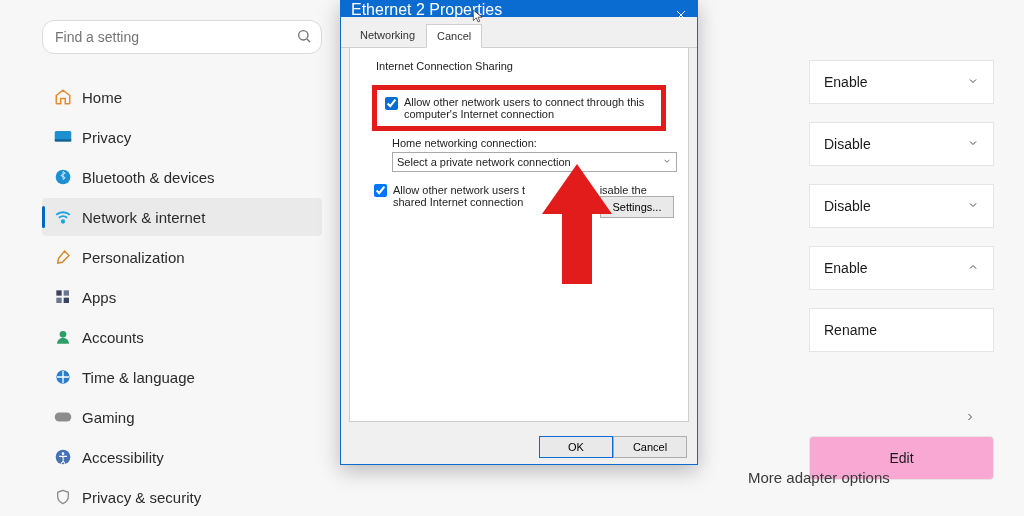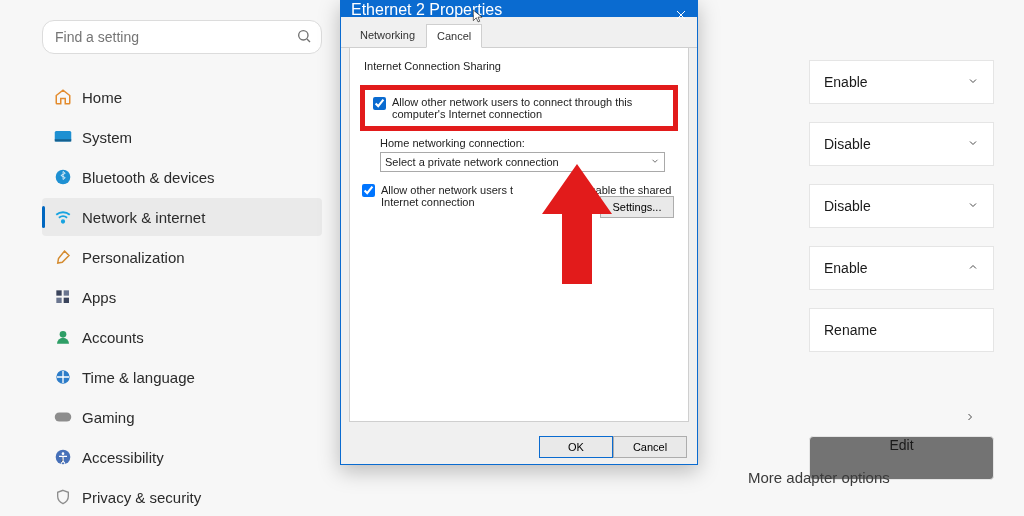--- a/index.html
+++ b/index.html
@@ -11,32 +11,32 @@
 .search .sicon{position:absolute;right:10px;top:8px;color:#555}
 .nav{display:flex;flex-direction:column;gap:2px}
 .nav-item{display:flex;align-items:center;gap:10px;height:38px;border-radius:4px;padding:0 8px 0 12px;cursor:pointer;font-size:15px;color:#2b2b2b}
 .nav-item.active{background:#eaeaea;position:relative}
 .nav-item.active::before{content:"";position:absolute;left:0;top:8px;bottom:8px;width:3px;background:#0067c0;border-radius:2px}
 .nav-item .ico{width:18px;height:18px;display:flex;align-items:center;justify-content:center;font-size:16px}
 .main{flex:1;position:relative}
 .card-col{position:absolute;right:18px;top:40px;display:flex;flex-direction:column;gap:18px;width:185px}
 .card{display:flex;align-items:center;justify-content:space-between;height:44px;border:1px solid #e5e5e5;border-radius:0;background:#fff;padding:0 14px;font-size:14px;cursor:pointer}
 .card .chev{color:#4a4a4a}
-.bottom-row{position:absolute;right:18px;bottom:36px;width:185px;height:44px;border:1px solid #e5e5e5;border-radius:4px;background:#737373;display:flex;align-items:flex-start;justify-content:center;font-size:14px;cursor:pointer}
+.bottom-row{position:absolute;right:18px;bottom:36px;width:185px;height:44px;border:1px solid #e5e5e5;border-radius:4px;background:#f9a8d4;display:flex;align-items:center;justify-content:center;font-size:14px;cursor:pointer}
 .adapter-label{position:absolute;left:402px;bottom:30px;font-size:15px;color:#3a3a3a}
 .rarrow{position:absolute;right:36px;bottom:90px;color:#4a4a4a}
 
 .dialog{position:absolute;left:340px;top:0;width:358px;height:465px;background:#f0f0f0;border:1px solid #0a6bd0;box-shadow:0 6px 20px rgba(0,0,0,.25);display:flex;flex-direction:column}
 .titlebar{height:16px;background:#0a6bd0;color:#fff;display:flex;align-items:flex-start;padding:0 10px;font-size:16px;position:relative}
 .titlebar .x{position:absolute;right:10px;top:6px;cursor:pointer}
 .cursor{position:absolute;left:130px;top:6px}
 .tabs{display:flex;background:#f0f0f0;padding:6px 8px 0 8px;border-bottom:1px solid #cfcfcf;font-size:11px}
 .tab{padding:5px 10px;border:1px solid transparent;cursor:pointer;color:#333}
 .tab.active{background:#fff;border:1px solid #cfcfcf;border-bottom:1px solid #fff;position:relative;top:1px}
-.dialog-body{flex:1;background:#fff;margin:0 8px 8px 8px;border:1px solid #cfcfcf;border-top:none;padding:10px 12px;position:relative;font-size:11px;color:#222}
+.dialog-body{flex:1;background:#fff;margin:0 8px 8px 8px;border:1px solid #cfcfcf;border-top:none;padding:10px 24px;position:relative;font-size:11px;color:#222}
 .group-title{font-size:11px;margin:2px 0 4px 2px}
 .redbox{border:5px solid #e21b1b;padding:6px 8px;margin:13px -2px 6px -2px}
 .chk{display:flex;align-items:flex-start;gap:6px}
 .chk input{accent-color:#0a6bd0;margin-top:1px;width:13px;height:13px}
 .sub{margin-left:18px;margin-top:6px}
 .dropdown{width:285px;height:20px;border:1px solid #a9a9a9;background:#fff;display:flex;align-items:center;justify-content:space-between;padding:0 4px;font-size:11px;cursor:pointer;margin-top:3px}
 .chk2{display:flex;align-items:flex-start;gap:6px;margin-top:12px}
 .settings-btn{position:absolute;right:14px;top:148px;height:22px;width:74px;border:1px solid #adadad;background:#e9e9e9;font-size:11px;cursor:pointer}
 .dlg-buttons{display:flex;justify-content:flex-end;padding:6px 10px}
 .dlg-buttons button{height:22px;width:74px;border:1px solid #adadad;background:#e9e9e9;font-size:11px;cursor:pointer}
@@ -66,21 +66,21 @@
           </span>
         <span>Home</span>
       </div>
       <div class="nav-item">
         <span class="ico">
             <svg width="18" height="14" viewBox="0 0 24 18">
               <rect x="1" y="1" width="22" height="14" rx="2" fill="#1e90d2"></rect>
               <rect x="1" y="12" width="22" height="3" fill="#15608e"></rect>
             </svg>
           </span>
-        <span>System</span>
+        <span>Privacy</span>
       </div>
       <div class="nav-item">
         <span class="ico">
             <svg width="16" height="18" viewBox="0 0 24 24">
               <circle cx="12" cy="12" r="11" fill="#1e90d2"></circle>
               <path d="M12 4v16l6-5-12-6 12-6-6-5z" transform="translate(0 2) scale(.55) translate(10 5)" fill="none" stroke="#fff" stroke-width="2"></path>
             </svg>
           </span>
         <span>Bluetooth &amp; devices</span>
       </div>

